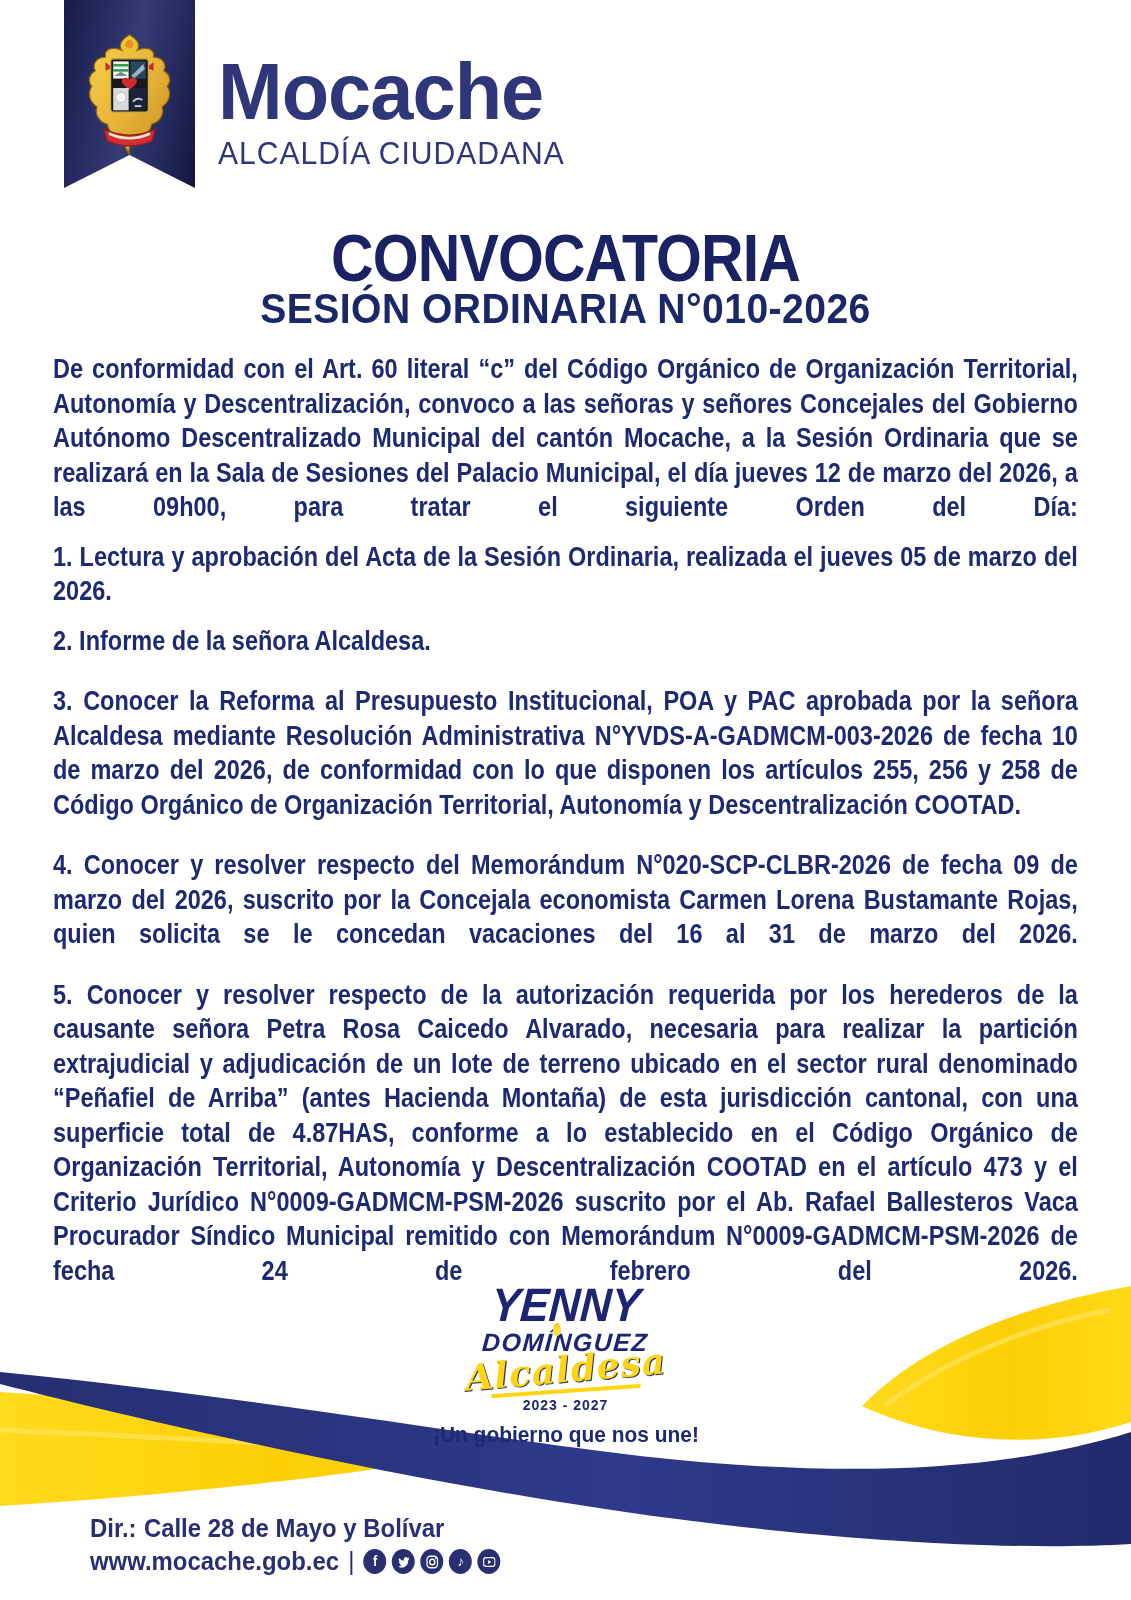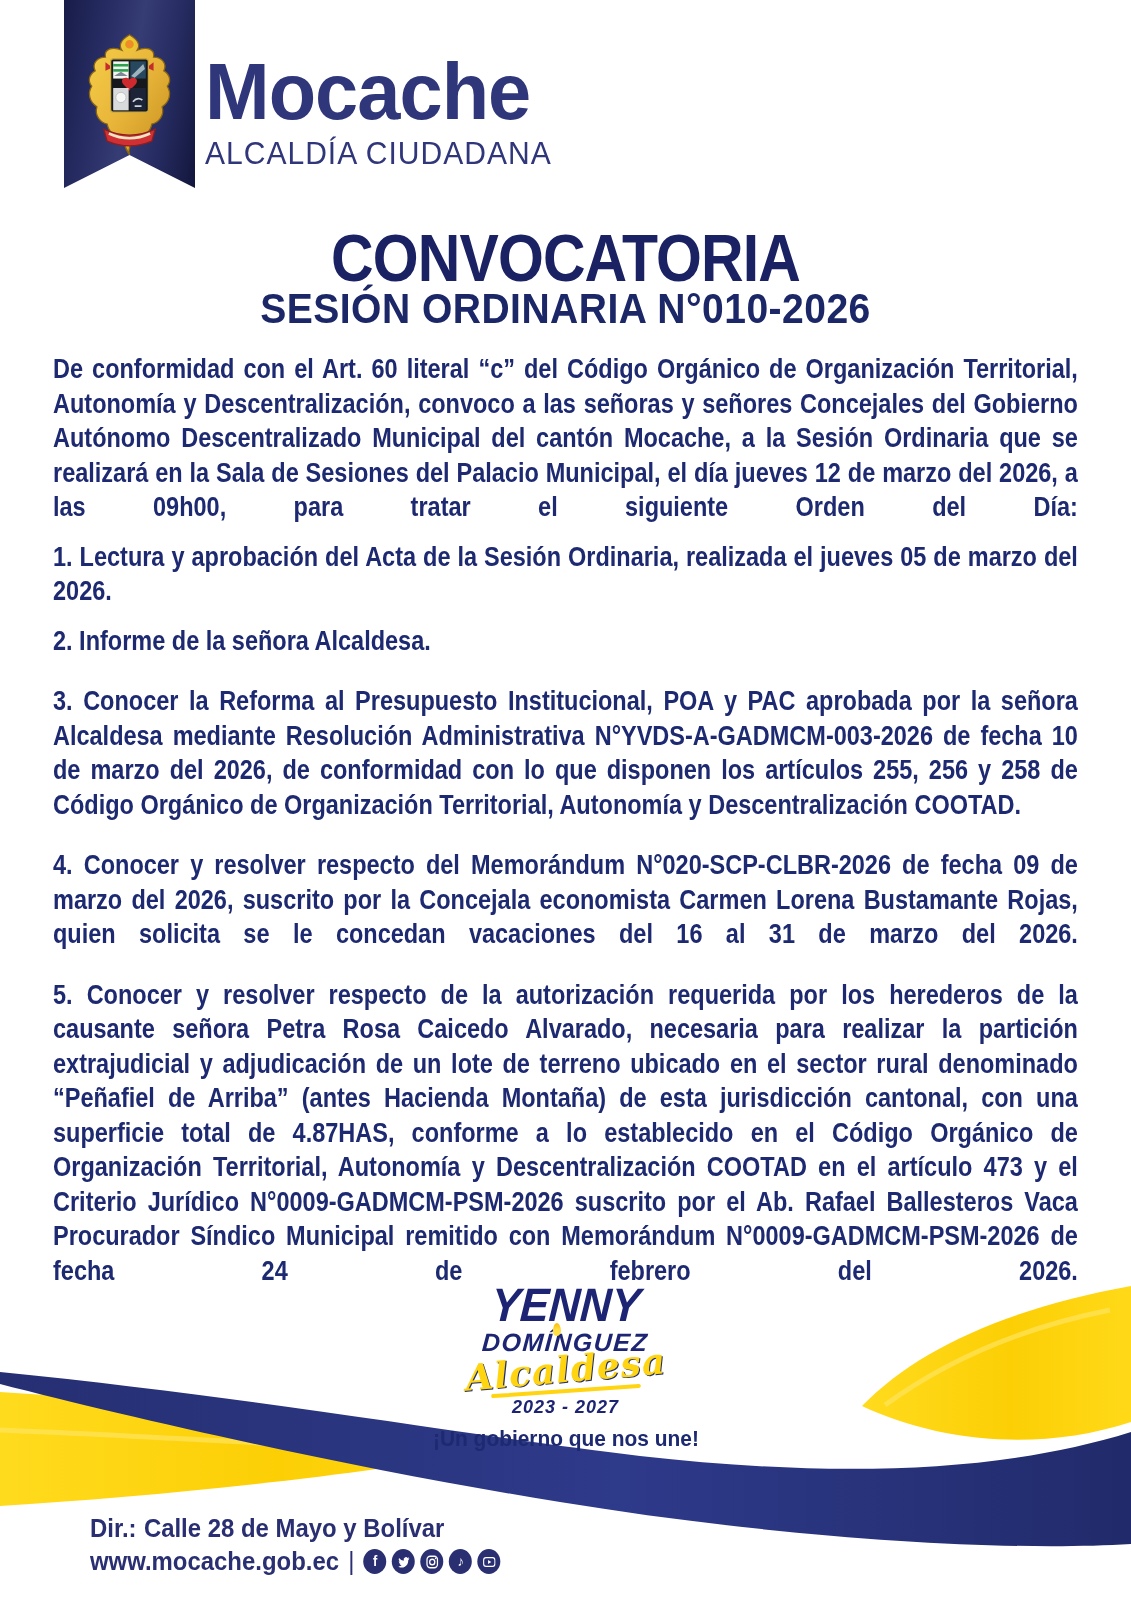--- a/index.html
+++ b/index.html
@@ -8,21 +8,21 @@
     margin:0 auto;overflow:hidden;
     font-family:"Liberation Sans", sans-serif;
   }
   
   .ribbon{
     position:absolute;left:64px;top:0;width:131px;height:188px;
     background:linear-gradient(100deg,#171c48 0%,#272d63 28%,#363c74 50%,#272d63 72%,#12163c 100%);
     clip-path:polygon(0 0,100% 0,100% 100%,50% calc(100% - 33px),0 100%);
   }
   .crest{position:absolute;left:14px;top:28px;width:103px;height:132px;}
-  .brand{position:absolute;left:205px;top:52px;}
+  .brand{position:absolute;left:218px;top:52px;}
   .brand-name{
     font-size:80px;font-weight:700;color:#30367a;letter-spacing:-1px;
     transform:scaleX(0.97);transform-origin:left top;line-height:1;
   }
   .brand-sub{
     font-size:31px;font-weight:400;color:#30367a;letter-spacing:1px;
     transform:scaleX(0.97);transform-origin:left top;margin-top:4px;
   }
   
   .doc-title{
@@ -67,21 +67,21 @@
   .sig-script{
     font-family:"DejaVu Serif", serif;font-style:italic;font-weight:700;
     font-size:36px;color:#ffd411;margin-top:-4px;transform:rotate(-5deg);
     text-shadow:1px 1px 0 #24306e;letter-spacing:1px;
   }
   .sig-underline{
     width:150px;height:4px;background:#ffd411;border-radius:2px;
     transform:rotate(-4deg);margin-top:2px;
   }
   .sig-period{
-    font-size:18px;font-weight:700;font-style:italic;color:#1d2473;margin-top:5px;
+    font-size:14px;font-weight:700;color:#1d2473;margin-top:5px;
     letter-spacing:1px;
   }
   .sig-slogan{
     font-size:22px;font-weight:700;color:#1d2970;margin-top:12px;
     transform:scaleX(0.95);
   }
   
   .waves{position:absolute;left:0;top:1280px;width:1131px;height:320px;}
   
   .contact{

